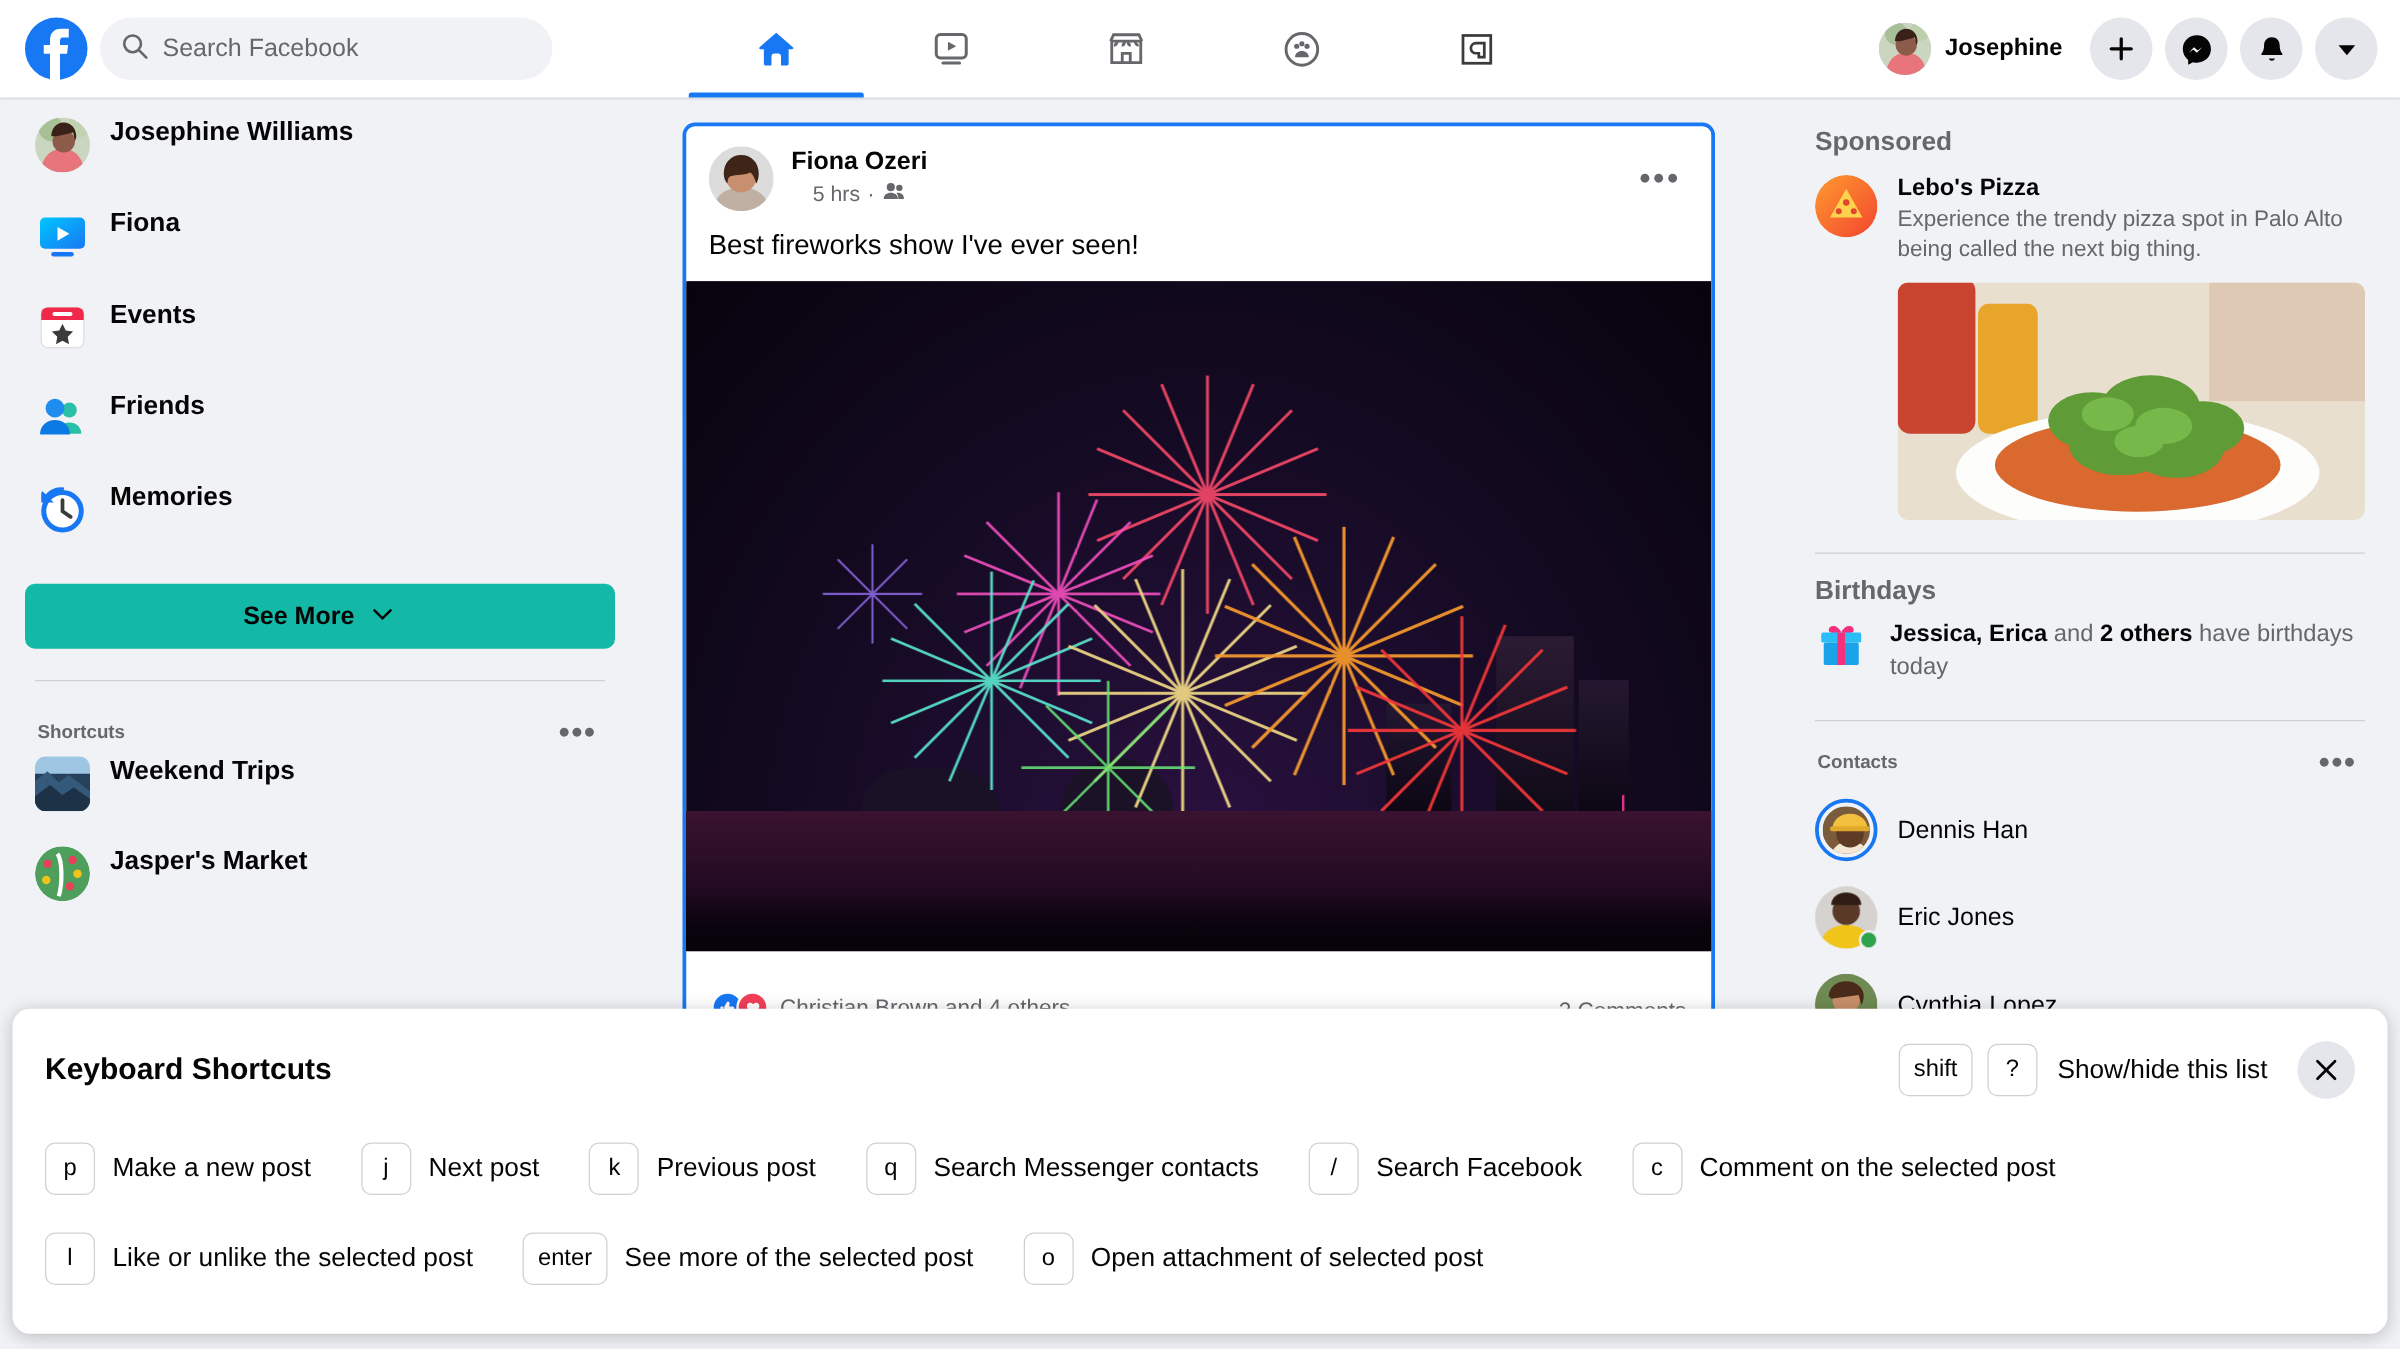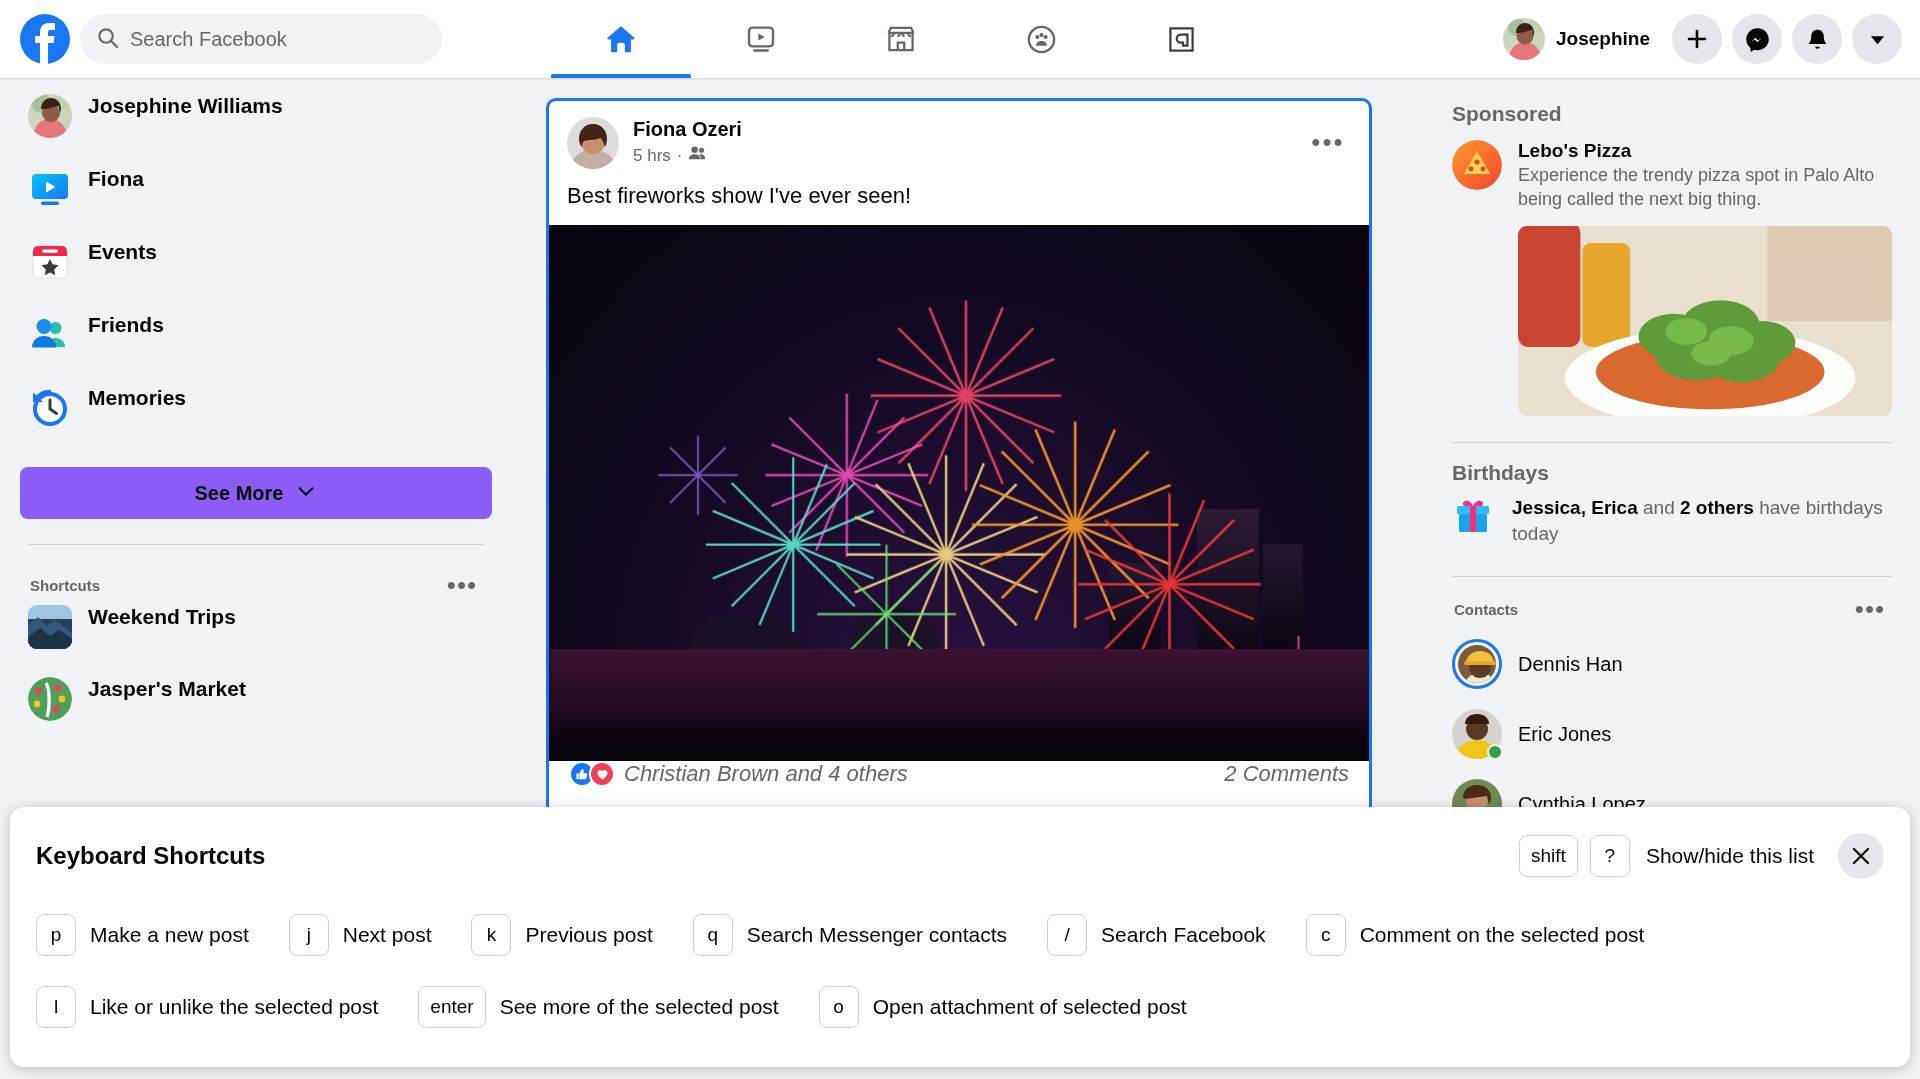--- a/index.html
+++ b/index.html
@@ -61,21 +61,21 @@
     position: absolute; top: 78px; left: 0;
     width: 512px; height: 1001px;
     padding: 16px 20px 0 20px;
     overflow: hidden;
   }
   .lrow { display: flex; gap: 16px; height: 73px; padding: 0 8px; border-radius: 8px; cursor: pointer; }
   .lrow .lbl { font-size: 21px; font-weight: 600; color: #050505; }
   .licon { width: 44px; height: 44px; flex: none; border-radius: 50%; overflow: hidden; position: relative; }
   .licon.sq { border-radius: 9px; }
   .see-more {
-    margin: 8px 0 0 0; height: 52px; background: #8b5cf6; border-radius: 8px;
+    margin: 8px 0 0 0; height: 52px; background: #14b8a6; border-radius: 8px;
     display: flex; align-items: center; justify-content: center; gap: 12px; cursor: pointer;
   }
   .see-more .lbl { font-size: 20px; font-weight: 600; }
   .hr { height: 1px; background: #ced0d4; margin: 25px 8px 20px 8px; }
   .sect-head {
     display: flex; align-items: center; justify-content: space-between;
     padding: 0 10px; height: 40px;
   }
   .sect-head .t { font-size: 15px; font-weight: 700; color: #65676b; }
   .dots {
@@ -91,29 +91,29 @@
   .post {
     position: absolute; top: 20px; left: 0;
     width: 826px;
     background: #fff; border-radius: 10px;
     border: 3px solid #1877f2;
     overflow: hidden;
   }
   .post-head { display: flex; align-items: flex-start; padding: 16px 18px 0 18px; position: relative; }
   .post-head .who { margin-left: 14px; }
   .post-head .nm { font-size: 20px; font-weight: 600; color: #050505; line-height: 1.25; }
-  .post-head .meta { font-size: 17px; color: #65676b; display: flex; align-items: center; gap: 6px; margin-top: 2px; }
+  .post-head .meta { font-size: 17px; color: #65676b; display: flex; align-items: center; gap: 6px; margin-top: 2px; justify-content: center; }
   .post-dots { position: absolute; right: 18px; top: 18px; width: 46px; height: 46px;
     border-radius: 50%; display: flex; align-items: center; justify-content: center;
     color: #65676b; font-size: 26px; letter-spacing: 2px; cursor: pointer; }
   .post-text { padding: 14px 18px 16px 18px; font-size: 22px; color: #050505; }
   .post-photo { width: 100%; height: 536px; position: relative; overflow: hidden; background: #140a1f; }
   .post-stats {
-    height: 58px; display: flex; align-items: flex-start; justify-content: space-between;
-    padding: 0 20px; font-size: 22px; color: #65676b; font-style: italic;
+    height: 58px; display: flex; align-items: flex-end; justify-content: space-between;
+    padding: 0 20px; font-size: 18px; color: #65676b;
   }
   .reactors { display: flex; align-items: center; gap: 9px; }
   .react-stack { display: flex; align-items: center; }
   .react-stack .rb { width: 26px; height: 26px; border-radius: 50%; display: flex;
     align-items: center; justify-content: center; border: 2px solid #fff; }
   .react-stack .rb:nth-child(2) { margin-left: -6px; }
   
   .rightbar {
     position: absolute; top: 78px; left: 1424px;
     width: 496px; height: 1001px;

